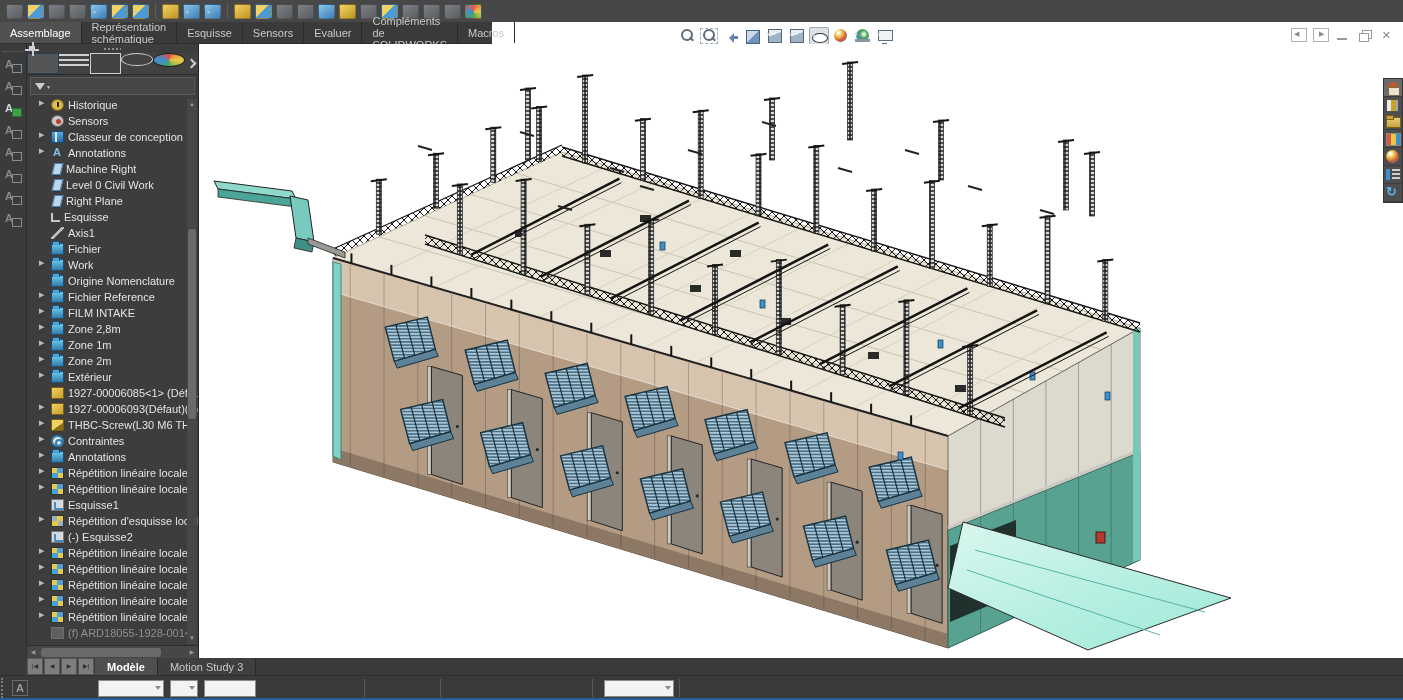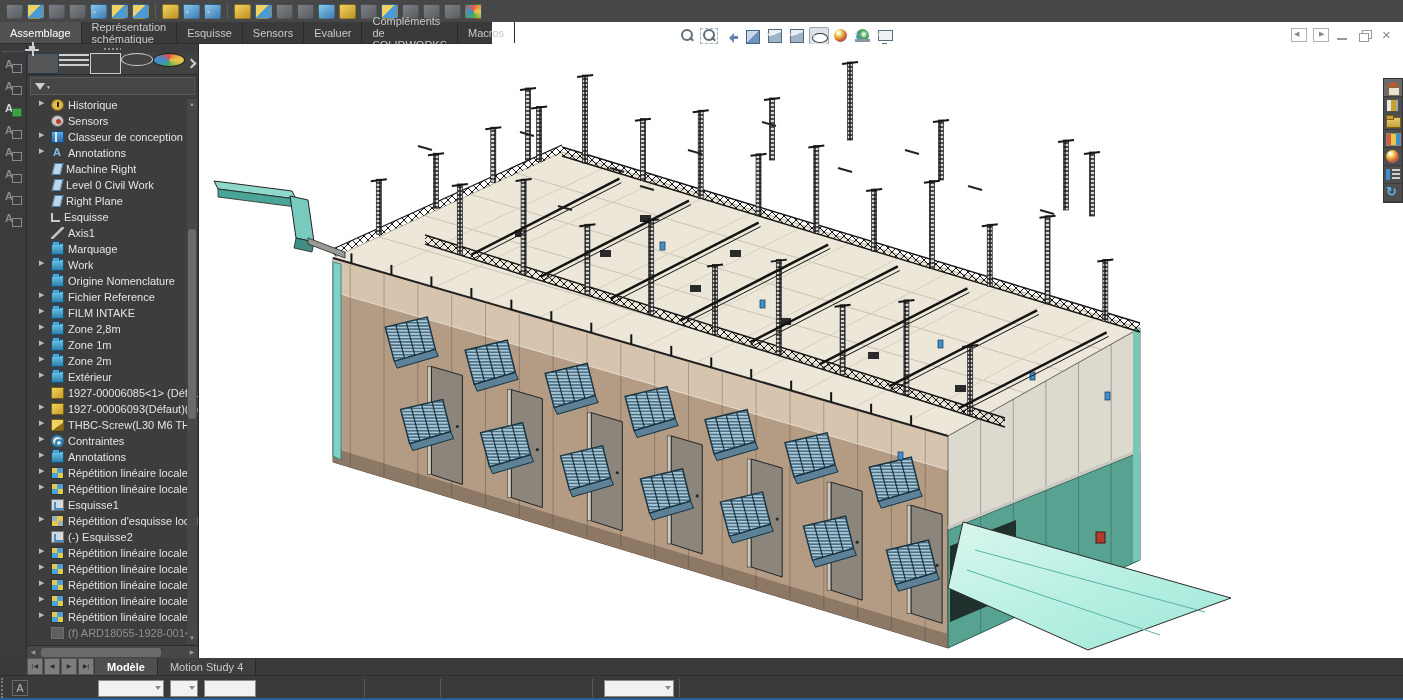--- a/index.html
+++ b/index.html
@@ -331,21 +331,21 @@
         <span class="tlabel">Esquisse</span>
       </div>
       <div class="trow">
         <span class="caret" style="visibility: hidden;"></span>
         <span class="ticon i-axis"></span>
         <span class="tlabel">Axis1</span>
       </div>
       <div class="trow">
         <span class="caret" style="visibility: hidden;"></span>
         <span class="ticon i-folder"></span>
-        <span class="tlabel">Marquage</span>
+        <span class="tlabel">Fichier</span>
       </div>
       <div class="trow">
         <span class="caret"></span>
         <span class="ticon i-folder"></span>
         <span class="tlabel">Work</span>
       </div>
       <div class="trow">
         <span class="caret" style="visibility: hidden;"></span>
         <span class="ticon i-folder"></span>
         <span class="tlabel">Origine Nomenclature</span>
@@ -840,21 +840,21 @@
         <div class="nbtn nb-prev"></div>
         <div class="nbtn nb-next"></div>
         <div class="nbtn nb-last"></div>
       </div>
     <div style="display:flex">
 
     <div class="mtab active">
           <span>Modèle</span>
         </div>
         <div class="mtab">
-          <span>Motion Study 4</span>
+          <span>Motion Study 3</span>
         </div>
       </div>
   </div>
   <div id="fmtbar">
     <div id="fmtgrip"></div>
     <div class="noteA"></div>
     <div class="combo" style="width:66px;margin-left:70px"><span class="ca"></span><span></span></div>
     <div class="combo" style="width:28px"><span class="ca"></span><span></span></div>
     <div class="combo" style="width:52px"><span></span></div>
     <div class="fg">

